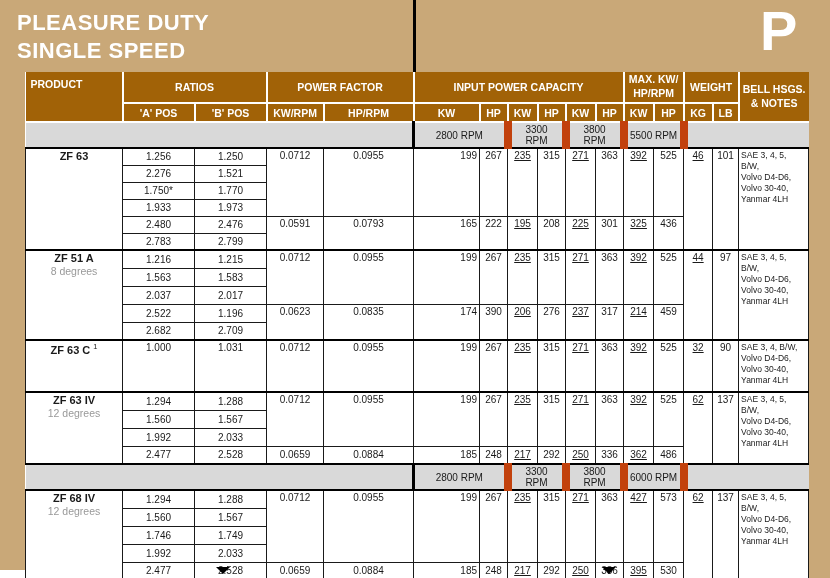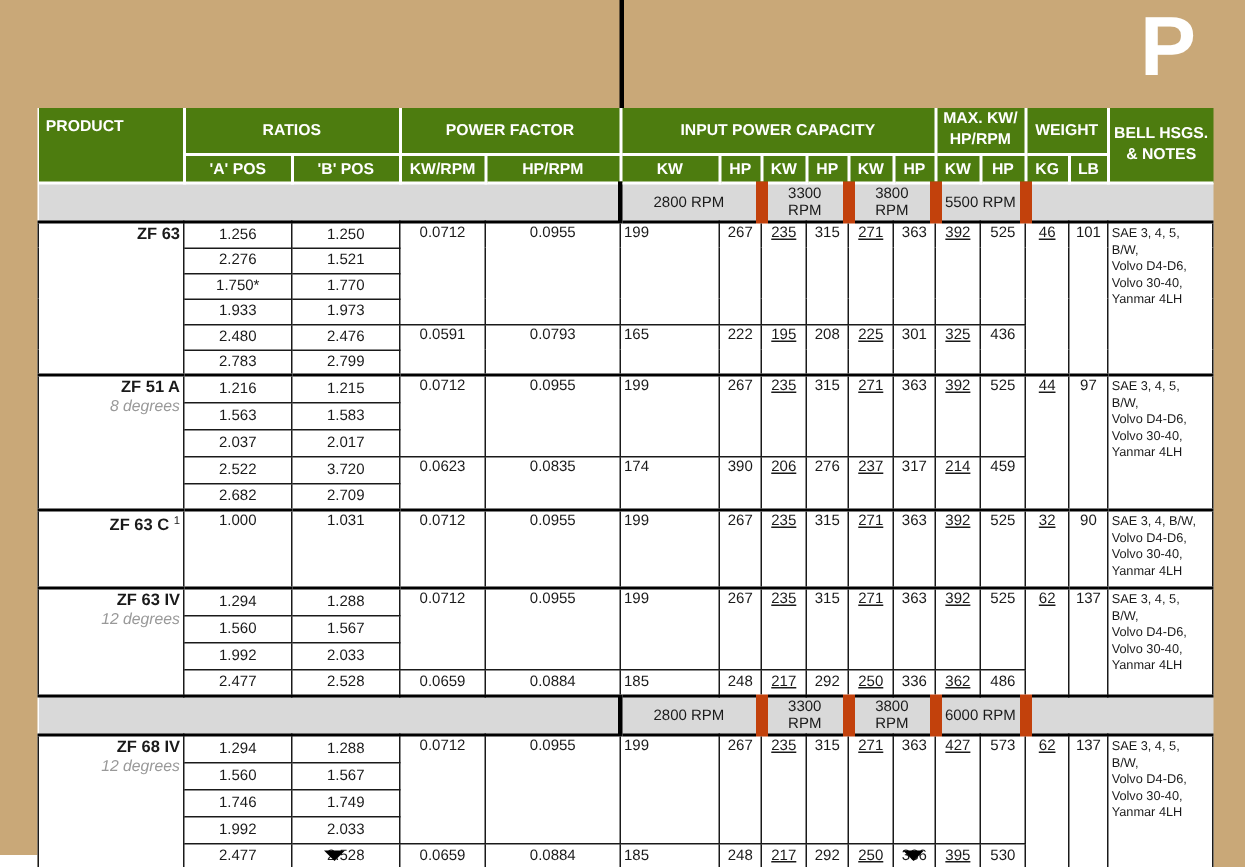--- a/index.html
+++ b/index.html
@@ -14,58 +14,62 @@
     font-size:56px; font-weight:bold; line-height:62px; }
   #title-divider { position:absolute; left:413px; top:0; width:3px; height:74px; background:#000; }
   #panel { position:absolute; left:25px; top:72px; width:783px; height:506px; background:#fff; }
   #corner-white { position:absolute; left:0; top:570px; width:25px; height:8px; background:#fff; }
 
   table.t { position:absolute; left:25px; top:72px; width:783px;
     border-collapse:collapse; table-layout:fixed; font-size:10px; }
   table.t td { border:1px solid #1a1a1a; padding:1px 2px; background:#fff; }
 
   
-  tr.hd td { background:#4d7c0f; color:#fff; border:2px solid #fff;
+  tr.hd td { background:#a16207; color:#fff; border:2px solid #fff;
     font-weight:bold; text-align:center; vertical-align:middle; font-size:10.5px; }
   tr.hd1 td { border-top:0; }
   tr.hd td:first-child { border-left:0; }
   tr.hd td:last-child { border-right:0; }
   td.hd-product { text-align:left !important; vertical-align:top !important; padding:6px 0 0 5px !important; }
   td.hd-2line { white-space:pre-line; line-height:1.3; font-size:9.5px; vertical-align:middle; }
 
   
   tr.rpm td { background:#d9d9d9; border-left:0; border-right:0; height:18px;
     text-align:center; font-size:10px; border-bottom:2px solid #000; }
   tr.rpm1 td { border-top:2px solid #fff; }
   tr.rpm2 td { border-top:2px solid #000; }
   tr.rpm td.rpm-left { border-right:3px solid #000; }
   tr.rpm td.rb { border-left:8px solid #c2410c; }
 
   
   tr.ss td { border-top:2px solid #000; }
   tr.last td { border-bottom:2px solid #000; }
   td.c { text-align:center; }
   td.vt { vertical-align:top; padding-top:3px; }
-  td.k1 { border-left:3px solid #000; text-align:left; padding-right:10px; }
+  td.k1 { border-left:3px solid #000; text-align:right; padding-right:10px; }
   td.dl { border-left:3px double #000;text-decoration:underline; }
-  td.prod { vertical-align:top; text-align:right; padding:2px 0 0 5px; }
+  td.prod { vertical-align:top; text-align:center; padding:2px 0 0 5px; }
   td.prod .pname { font-weight:bold; font-size:11px; }
-  td.prod .psub { color:#999; font-size:10.5px; margin-top:1px;font-style:italic; }
+  td.prod .psub { color:#999; font-size:10.5px; margin-top:1px; }
   td.prod sup { font-size:7.5px; font-weight:normal; }
   td.nt { vertical-align:top; text-align:left; padding:3px 2px 0 5px;
     font-size:8.5px; line-height:1.3; white-space:pre-line; border-right:2px solid #000; }
 
   .tri { position:absolute; width:0; height:0; top:567px;
     border-left:7px solid transparent; border-right:7px solid transparent;
     border-top:7px solid #000; }
 </style>
 </head>
 <body>
 
 <div id="page">
+  <div id="title">
+    <div>PLEASURE DUTY</div>
+    <div>SINGLE SPEED</div>
+  </div>
   <div id="corner-letter">P</div>
   <div id="title-divider"></div>
   <div id="panel"></div>
   <div id="corner-white"></div>
 
   <table class="t">
     <colgroup>
       <col style="width:97px">
         <col style="width:72px">
         <col style="width:72px">
@@ -204,21 +208,21 @@
     <tr style="height:18px">
       <td class="c">1.563</td>
       <td class="c">1.583</td>
     </tr>
     <tr style="height:18px">
       <td class="c">2.037</td>
       <td class="c">2.017</td>
     </tr>
     <tr style="height:18px">
       <td class="c">2.522</td>
-      <td class="c">3.720</td>
+      <td class="c">1.196</td>
       <td class="c vt" rowspan="2">0.0623</td>
       <td class="c vt" rowspan="2">0.0835</td>
       <td class="k1 vt" rowspan="2">174</td>
       <td class="c vt" rowspan="2">390</td>
       <td class="c vt dl" rowspan="2">206</td>
       <td class="c vt" rowspan="2">276</td>
       <td class="c vt dl" rowspan="2">237</td>
       <td class="c vt" rowspan="2">317</td>
       <td class="c vt dl" rowspan="2">214</td>
       <td class="c vt" rowspan="2">459</td>

